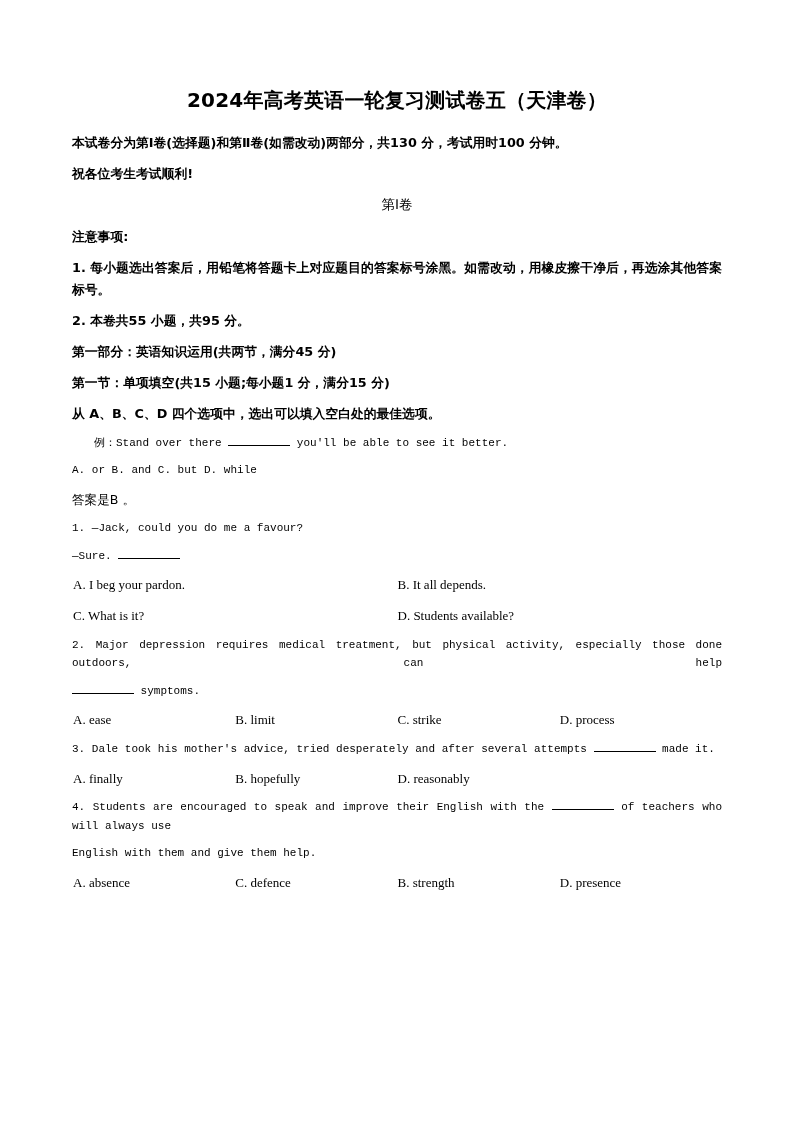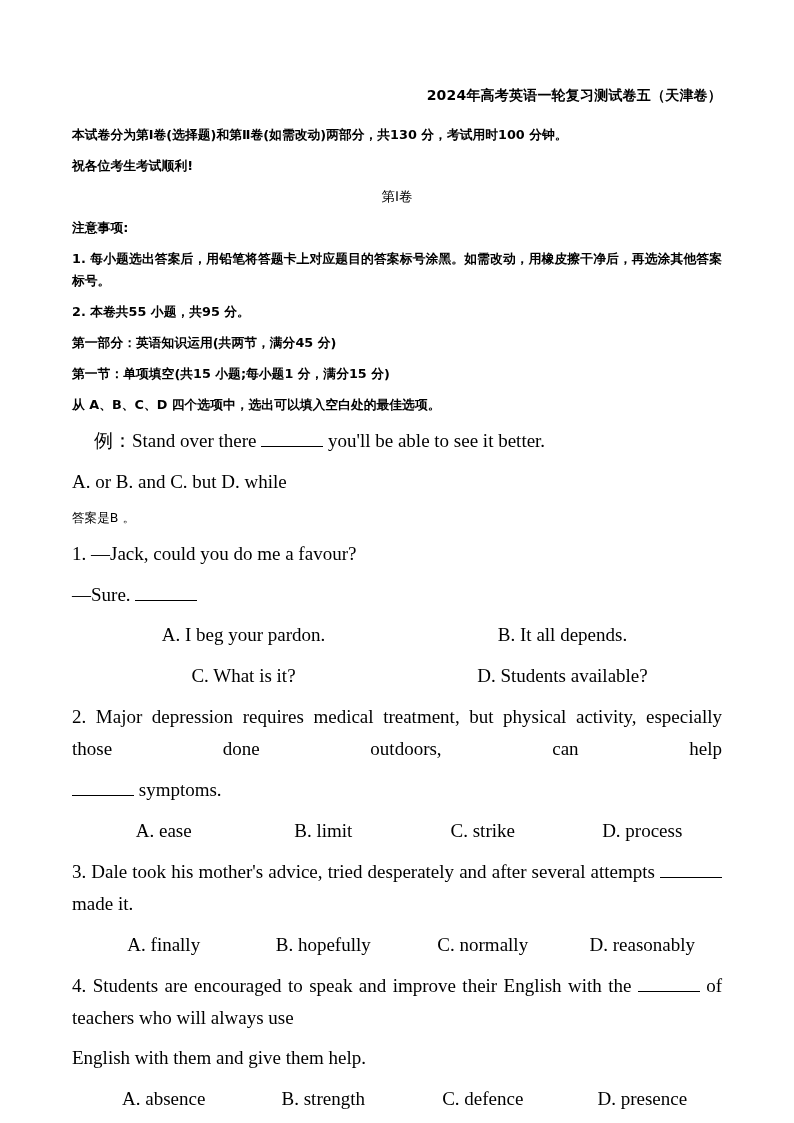--- a/index.html
+++ b/index.html
@@ -15,24 +15,24 @@
     overflow: hidden;
   }
   .page {
     position: relative;
     width: 794px;
     height: 1123px;
     box-sizing: border-box;
     padding: 86px 72px 60px 72px;
   }
   .doc-title {
-    text-align: right;
+    text-align: center;
     font-family: "DejaVu Sans", sans-serif;
     font-weight: bold;
-    font-size: 14px;
+    font-size: 20px;
     letter-spacing: 0.2px;
     margin: 0 0 18px 0;
     line-height: 1.4;
   }
   p {
     margin: 0 0 9px 0;
     font-size: 13.5px;
     line-height: 1.62;
     text-align: justify;
   }
@@ -47,34 +47,33 @@
     font-size: 12.6px;
     line-height: 1.7;
   }
   .section-center {
     text-align: center;
     font-size: 13.5px;
     margin: 6px 0 10px 0;
     font-family: "Liberation Serif", serif;
   }
   .en {
-    font-family: Liberation Serif, serif;
-    font-size: 19px;
+    font-family: Liberation Mono, monospace;
+    font-size: 11px;
     line-height: 1.68;
   }
   .indent {
     text-indent: 22px;
   }
   .opt-row {
     display: flex;
     font-family: "Liberation Serif", serif;
-    font-size: 19px;
+    font-size: 13px;
     line-height: 1.68;
-    margin: 0 0 9px 12px;
-    text-align: center;
+    margin: 0 0 9px 1px;
   }
   .opt-row > span {
     display: block;
   }
   .opt-4 > span { width: 25%; }
   .opt-2 > span { width: 50%; }
   .blank {
     display: inline-block;
     border-bottom: 1px solid #000;
     width: 62px;
@@ -143,30 +142,29 @@
   </div>
 
   <p class="en">
     <span>3. Dale took his mother's advice, tried desperately and after several attempts</span>
     <span class="blank"></span>
     <span>made it.</span>
   </p>
   <div class="opt-row opt-4">
     <span>A. finally</span>
     <span>B. hopefully</span>
-    <span>C. normally</span>
     <span>D. reasonably</span>
   </div>
 
   <p class="en">
     <span>4. Students are encouraged to speak and improve their English with the</span>
     <span class="blank"></span>
     <span>of teachers who will always use</span>
   </p>
   <p class="en">English with them and give them help.</p>
   <div class="opt-row opt-4">
     <span>A. absence</span>
+    <span>C. defence</span>
     <span>B. strength</span>
-    <span>C. defence</span>
     <span>D. presence</span>
   </div>
 
 </div>
 
 </body></html>

